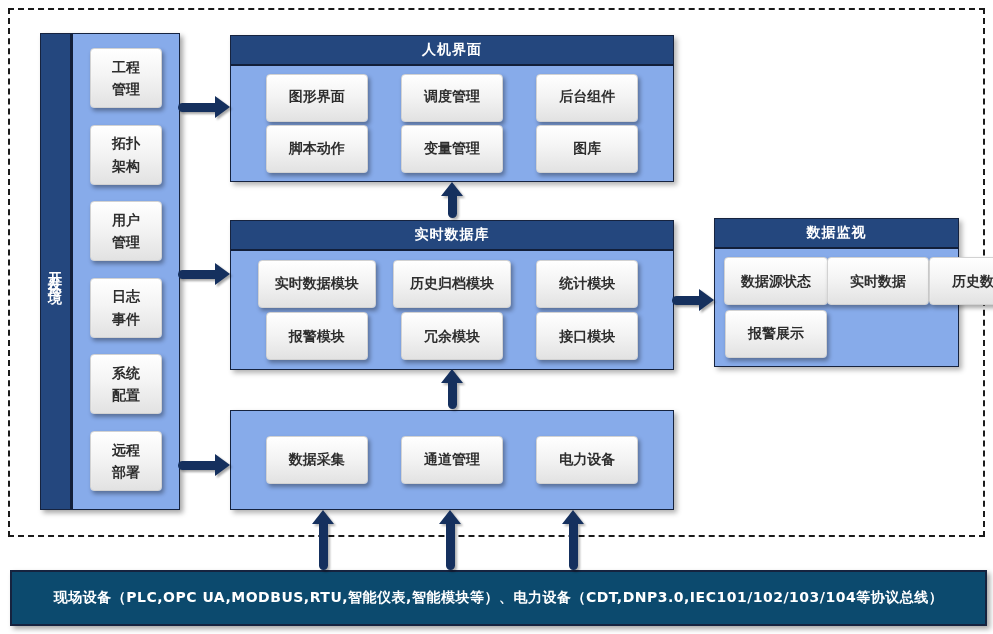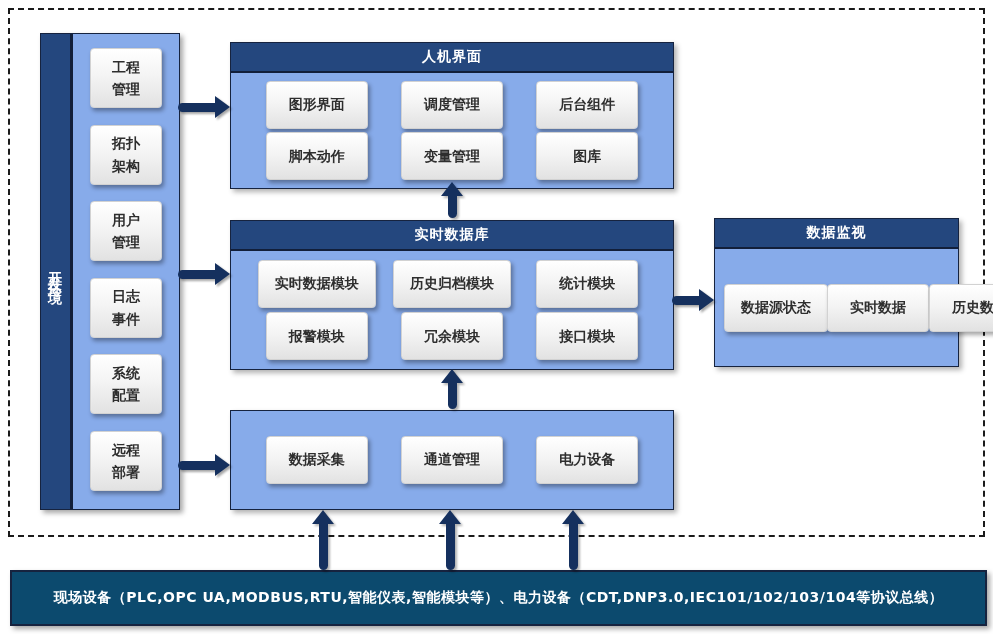--- a/index.html
+++ b/index.html
@@ -48,22 +48,22 @@
   }
   .panel-title{
     height:28px;background:#24477e;color:#ffffff;font-weight:bold;font-size:14px;
     display:flex;align-items:center;justify-content:center;letter-spacing:1px;
     border-bottom:2px solid #121f3a;
   }
   .panel-body{
     flex:1;background:#87abea;display:grid;justify-items:center;align-content:space-evenly;
   }
   .grid-3{grid-template-columns:repeat(3,1fr);padding:4px 18px;}
-  .grid-2{grid-template-columns:repeat(4,1fr);padding:4px 10px;}
-  .panel-hmi{left:230px;top:42px;width:442px;height:145px;}
+  .grid-2{grid-template-columns:repeat(3,1fr);padding:4px 10px;}
+  .panel-hmi{left:230px;top:35px;width:442px;height:145px;font-family:Liberation Mono, monospace;}
   .panel-rtdb{left:230px;top:220px;width:442px;height:148px;justify-content:flex-end;}
   .panel-comm{left:230px;top:410px;width:442px;height:98px;}
   .panel-monitor{left:714px;top:218px;width:243px;height:147px;}
   
   .bottom-bar{
     position:absolute;left:10px;top:570px;width:973px;height:52px;z-index:2;
     background:#0c4a6e;border:2px solid #16233f;
     box-shadow:3px 3px 5px rgba(0,0,0,.35);
     display:flex;align-items:center;justify-content:center;
     color:#ffffff;font-weight:bold;font-size:14px;letter-spacing:.5px;

